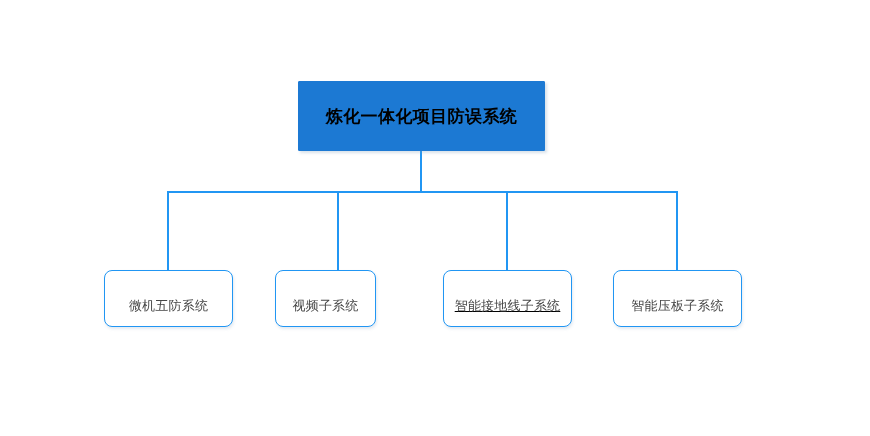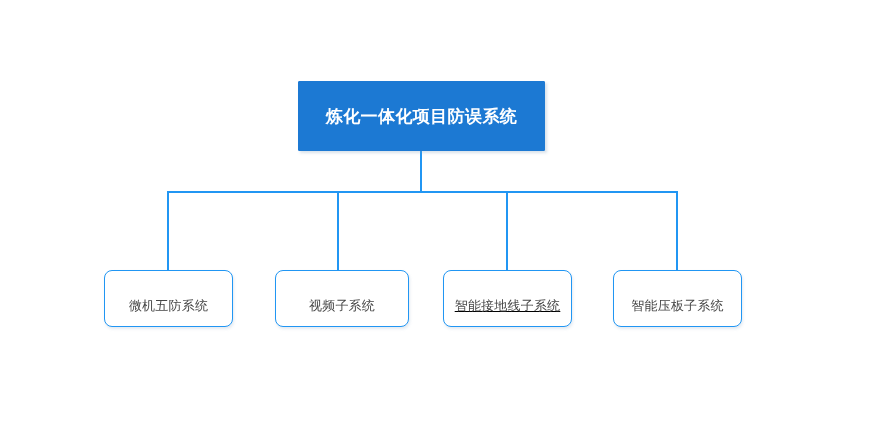--- a/index.html
+++ b/index.html
@@ -40,21 +40,21 @@
     left: 298px;
     top: 81px;
     width: 247px;
     height: 70px;
     background: #1c79d3;
     border: 1px solid #1c79d3;
     border-radius: 1px;
     box-shadow: 2px 2px 3px rgba(120,150,180,0.28);
   }
   .node-root .node-label {
-    color: #ffffff;
+    color: #000000;
     font-size: 17px;
     font-weight: bold;
     letter-spacing: 0.4px;
     line-height: 1.2;
   }
   .node-child {
     width: 129px;
     height: 57px;
     top: 270px;
     background: #ffffff;
@@ -64,21 +64,21 @@
   }
   .node-child .node-label {
     color: #464646;
     font-size: 13px;
     font-weight: normal;
     line-height: 1.25;
     letter-spacing: 0.2px;
     margin-top: 16px;
   }
   .child-0 { left: 104px; }
-  .child-1 { left: 275px; width: 134px; }
+  .child-1 { left: 275px; width: 101px; }
   .child-2 { left: 443px; text-decoration: underline; }
   .child-3 { left: 613px; }
   .conn-line {
     stroke: #2196f3;
     stroke-width: 2;
     fill: none;
     stroke-linecap: square;
   }
 </style>
 </head>

